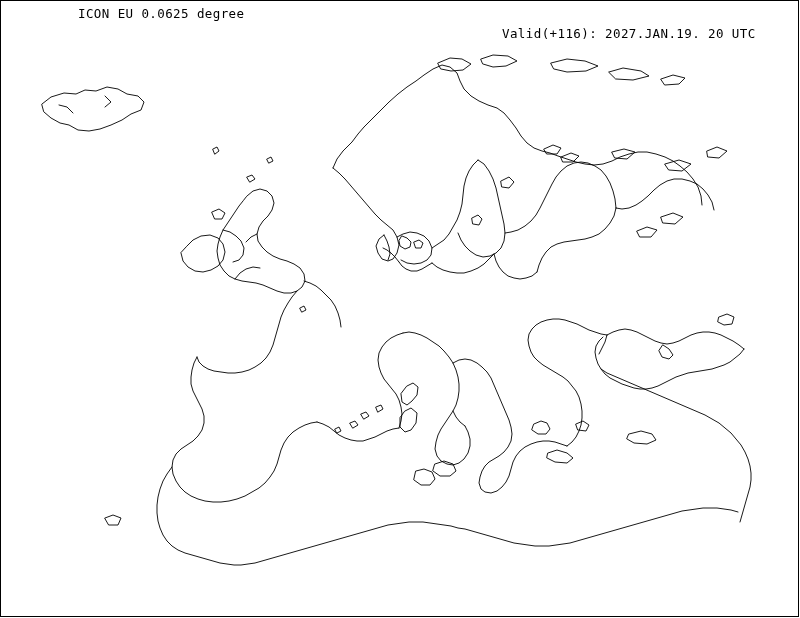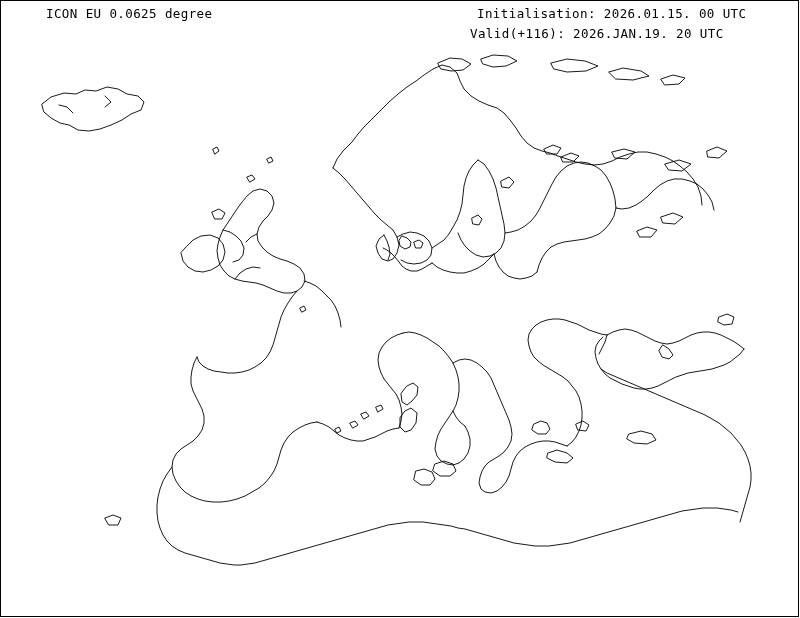--- a/index.html
+++ b/index.html
@@ -34,20 +34,21 @@
     height: 48px;
     pointer-events: none;
   }
   .hdr-text {
     position: absolute;
     font-family: "DejaVu Sans Mono", monospace;
     font-size: 12.5px;
     color: #000000;
     white-space: pre;
     letter-spacing: 0.4px;
+    margin-left: 32px;
   }
   .hdr-left-1  { left: 46px;  top: 6px; }
   .hdr-left-2  { left: 54px;  top: 26px; }
   .hdr-right-1 { left: 477px; top: 6px; }
   .hdr-right-2 { left: 470px; top: 26px; }
 
   .map-svg {
     position: absolute;
     left: 1px;
     top: 1px;
@@ -153,17 +154,16 @@
 
     <path class="coast" d="M299,307 L303,305 L305,309 L301,311 Z"></path>
     <path class="coast" d="M349,422 L354,420 L357,424 L352,427 Z"></path>
     <path class="coast" d="M334,428 L338,426 L340,430 L336,432 Z"></path>
     <path class="coast" d="M360,413 L365,411 L368,415 L363,418 Z"></path>
     <path class="coast" d="M375,406 L380,404 L382,408 L377,411 Z"></path>
   </svg>
 
   <div class="header">
     <div class="hdr-text hdr-left-1">ICON EU 0.0625 degree</div>
-    <div class="hdr-text hdr-right-1">Initialisation: 2026.01.15. 00 UTC</div>
-    <div class="hdr-text hdr-right-2">Valid(+116): 2026.JAN.19. 20 UTC</div>
+    <div class="hdr-text hdr-right-2">Valid(+116): 2027.JAN.19. 20 UTC</div>
   </div>
 
 </div>
 
 </body></html>

